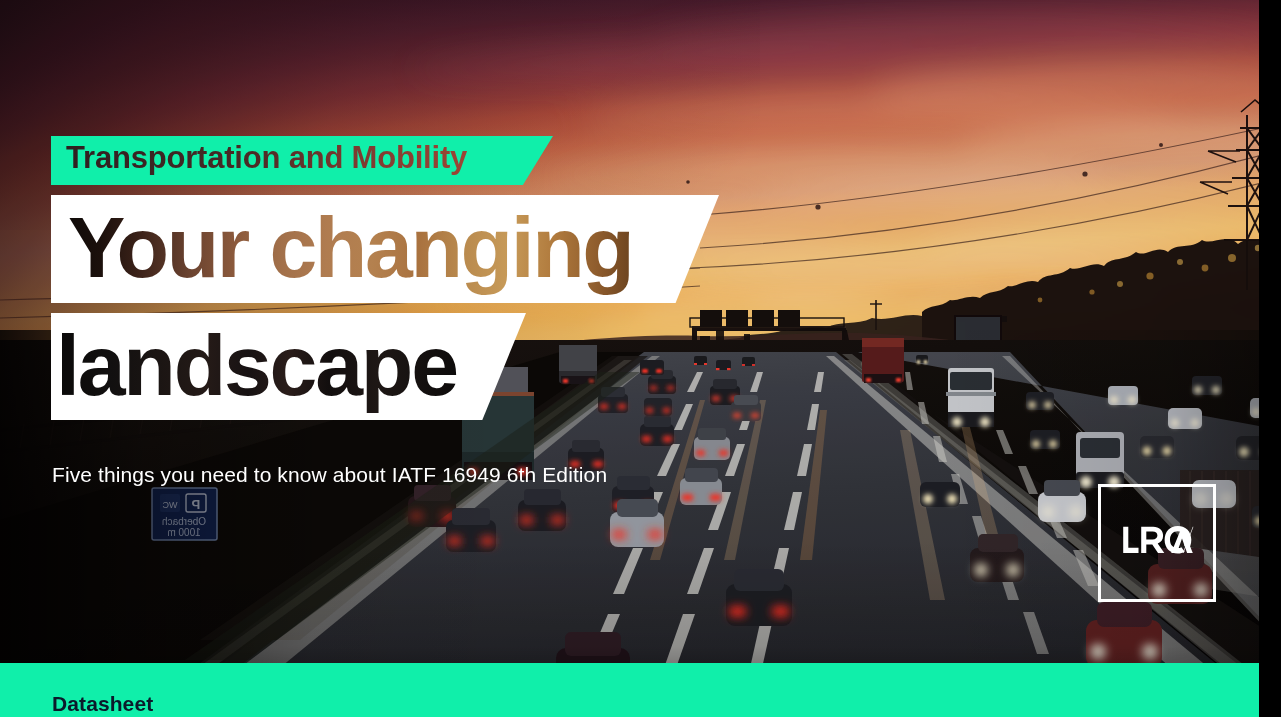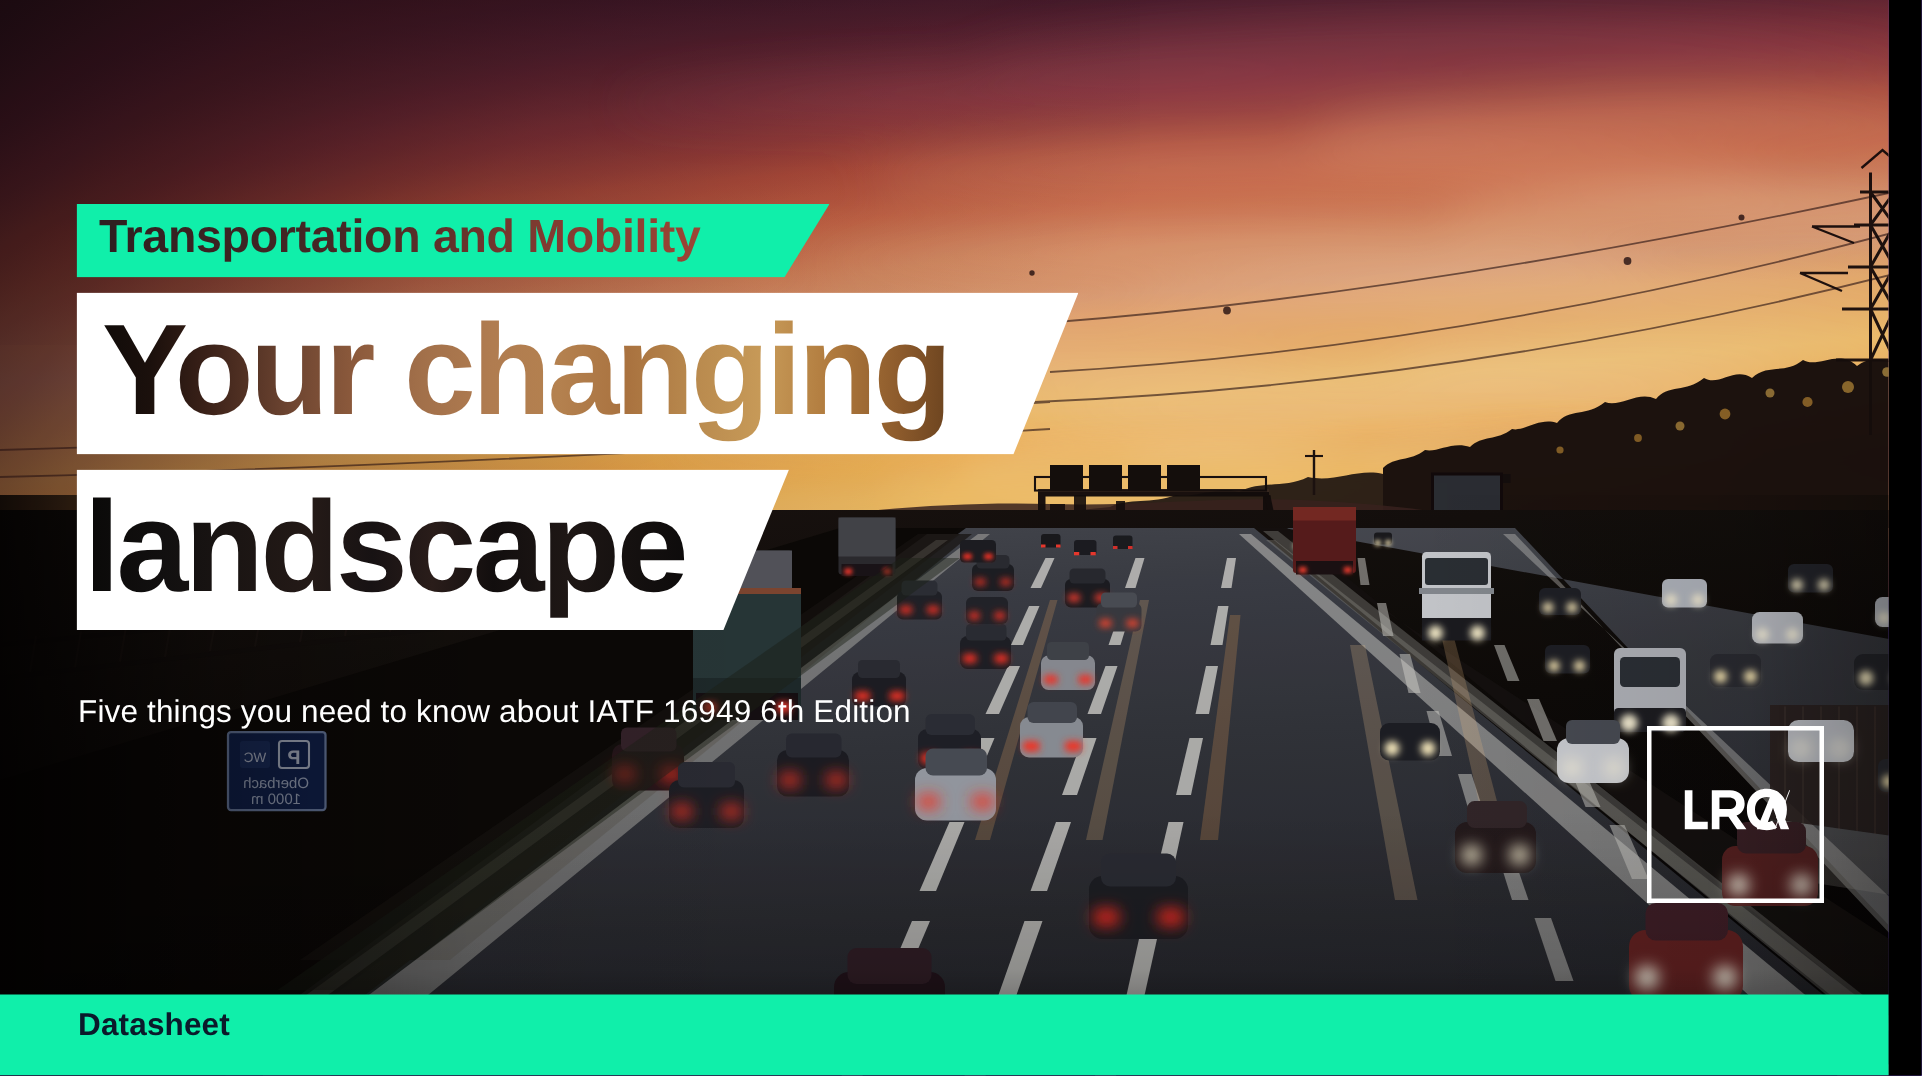--- a/index.html
+++ b/index.html
@@ -86,21 +86,21 @@
     border:3px solid #ffffff;box-sizing:border-box;z-index:8;
   }
   #logo-mark{position:absolute;left:1122px;top:525px;width:72px;height:30px;z-index:9;}
 
   
   #bottom-bar{
     position:absolute;left:0;top:663px;width:1281px;height:54px;
     background:#10EFAA;z-index:10;
   }
   #bottom-label{
-    position:absolute;left:52px;top:672px;z-index:11;
+    position:absolute;left:52px;top:692px;z-index:11;
     font-size:21px;font-weight:bold;color:#0b1a2b;letter-spacing:.1px;
   }
 </style>
 </head>
 <body>
 
 <div id="stage">
 
   <div id="photo">
     <svg width="1281" height="717" viewBox="0 0 1281 717" xmlns="http://www.w3.org/2000/svg">

